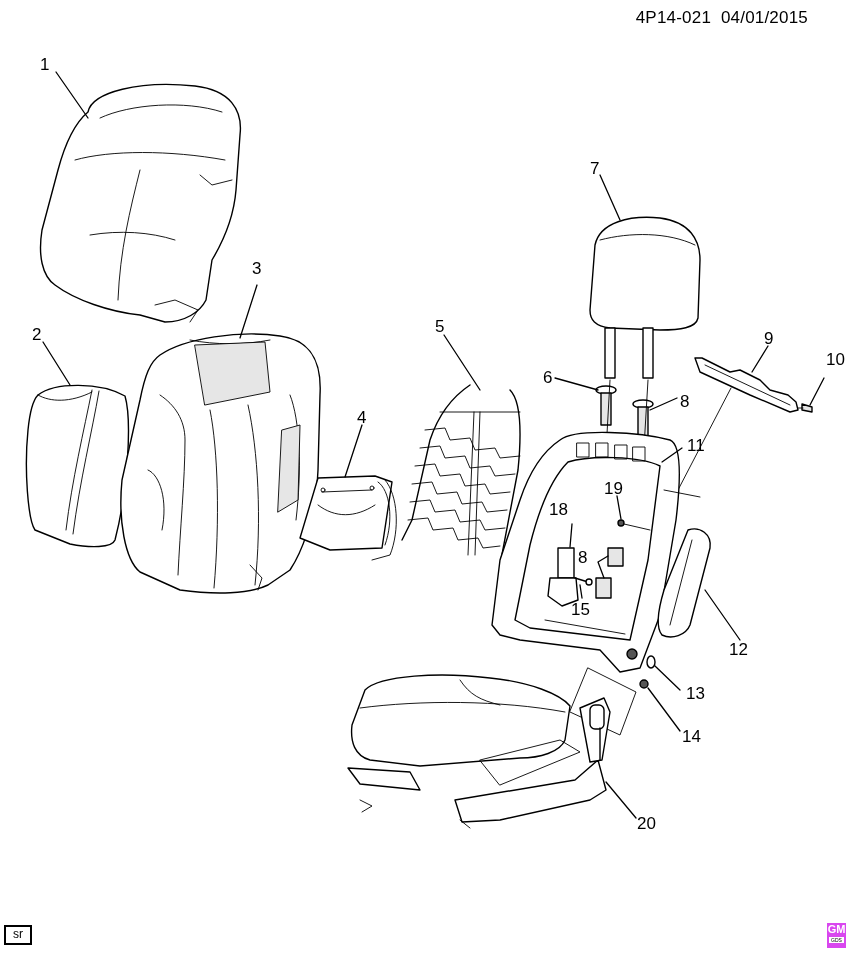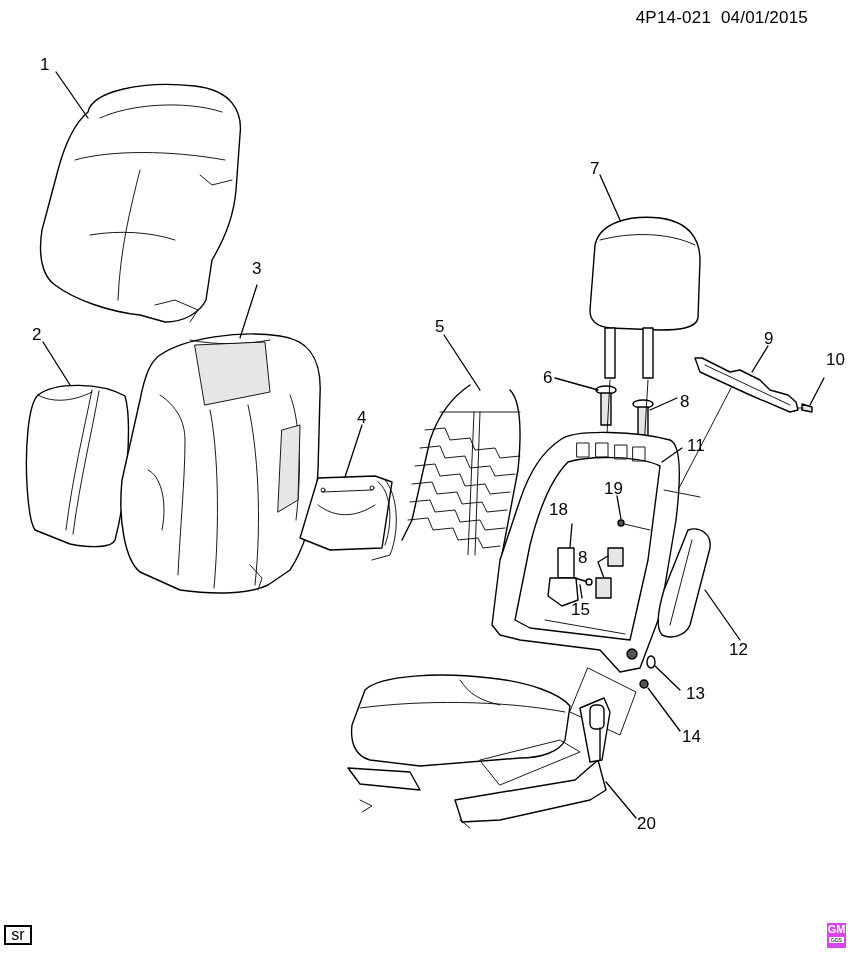--- a/index.html
+++ b/index.html
@@ -2,21 +2,21 @@
 <html><head>
 <meta charset="utf-8">
 <style>
   html, body { margin:0; padding:0; background:#ffffff; }
   body { width:851px; height:960px; position:relative; overflow:hidden;
          font-family:"Liberation Sans", sans-serif; color:#000; }
   #stage { position:absolute; left:0; top:0; width:816px; height:960px; }
   .hdr { position:absolute; right:8px; top:8px; font-size:17px; letter-spacing:0.2px; }
   .callout { position:absolute; font-size:17px; line-height:17px; }
   .sr-box { position:absolute; left:4px; top:925px; width:24px; height:16px;
-            border:2px solid #000; font-size:16px; line-height:15px; text-align:center; }
+            border:2px solid #000; font-size:12px; line-height:15px; text-align:center; }
   .gm-logo { position:absolute; left:827px; top:923px; width:19px; height:25px;
              background:#d946ef; color:#fff; font-family:"Liberation Sans", sans-serif;
              font-size:11px; font-weight:bold; text-align:center; line-height:13px; }
   .gm-logo .sub { display:block; margin:1px 2px 0; height:6px; background:#fff; color:#000;
                   font-size:5px; line-height:6px; font-weight:normal; }
   svg path, svg line, svg rect, svg ellipse, svg polyline, svg polygon, svg circle {
     fill:none; stroke:#000; stroke-width:1.4; stroke-linejoin:round; stroke-linecap:round; }
   svg .thin { stroke-width:0.9; }
   svg .leader { stroke-width:1.3; }
   svg .fillw { fill:#fff; }

